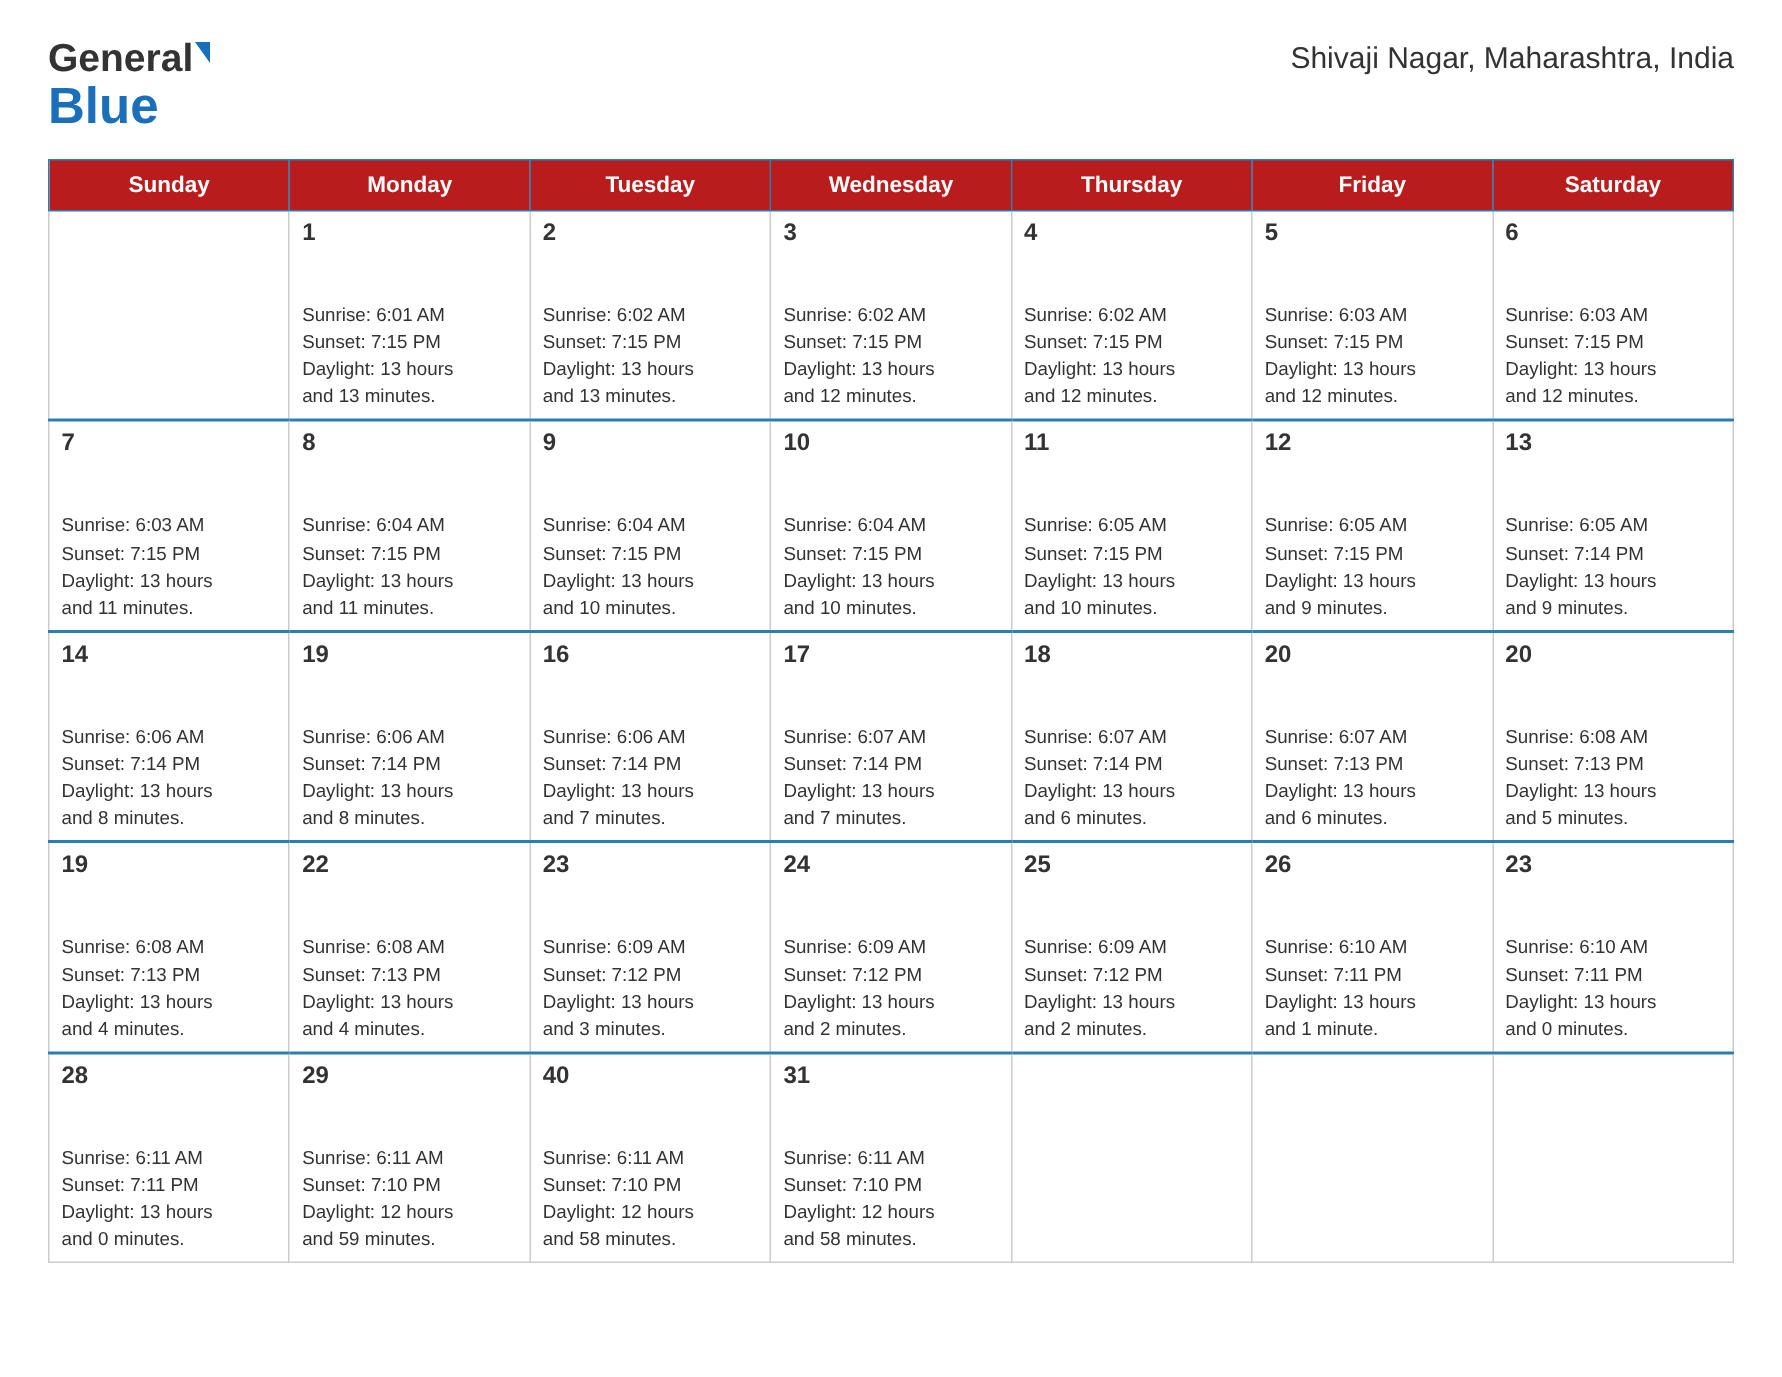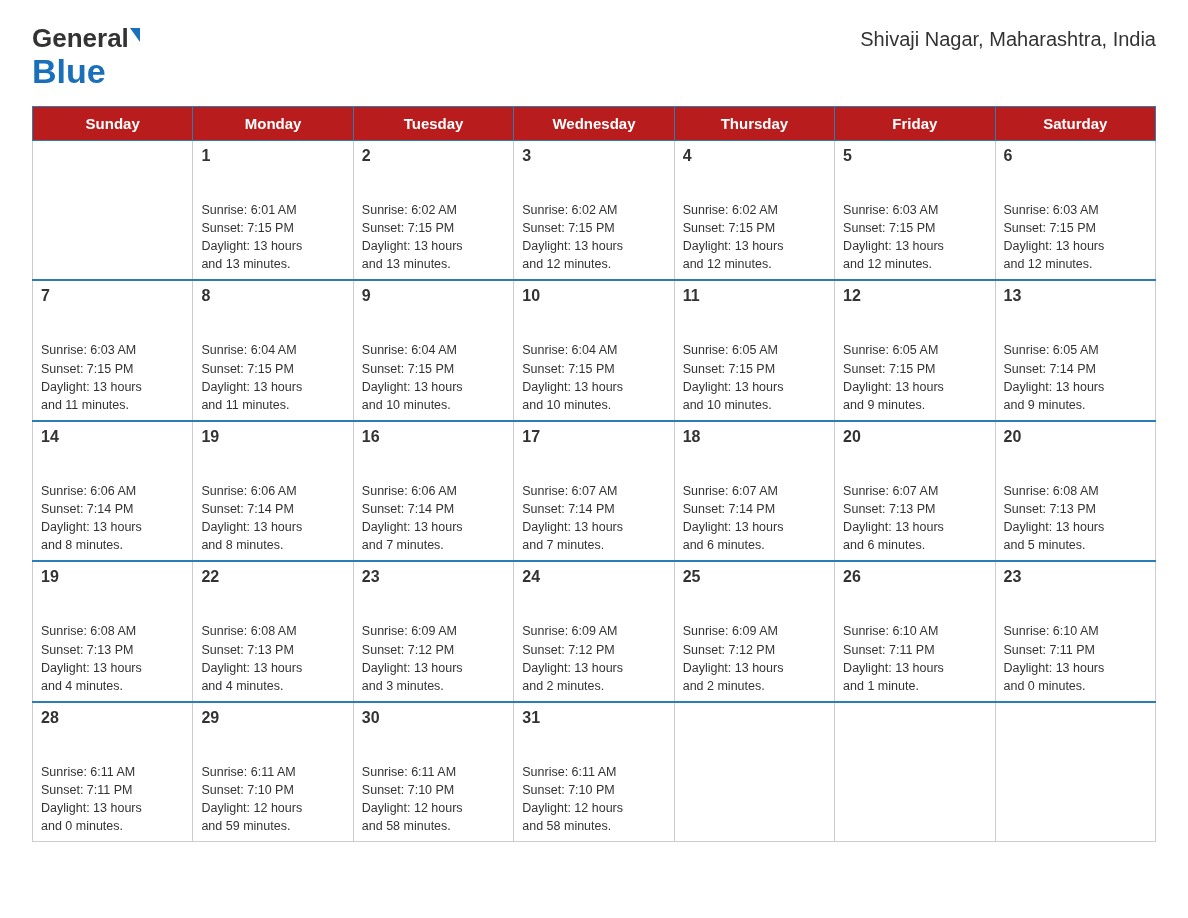--- a/index.html
+++ b/index.html
@@ -247,21 +247,21 @@
       <tr>
         <td>
           <span class="day-num">28</span>
           <div class="day-info">Sunrise: 6:11 AM<br>Sunset: 7:11 PM<br>Daylight: 13 hours<br>and 0 minutes.</div>
         </td>
         <td>
           <span class="day-num">29</span>
           <div class="day-info">Sunrise: 6:11 AM<br>Sunset: 7:10 PM<br>Daylight: 12 hours<br>and 59 minutes.</div>
         </td>
         <td>
-          <span class="day-num">30</span>
+          <span class="day-num">40</span>
           <div class="day-info">Sunrise: 6:11 AM<br>Sunset: 7:10 PM<br>Daylight: 12 hours<br>and 58 minutes.</div>
         </td>
         <td>
           <span class="day-num">31</span>
           <div class="day-info">Sunrise: 6:11 AM<br>Sunset: 7:10 PM<br>Daylight: 12 hours<br>and 58 minutes.</div>
         </td>
         <td class="empty-cell"></td>
         <td class="empty-cell"></td>
         <td class="empty-cell"></td>
       </tr>

